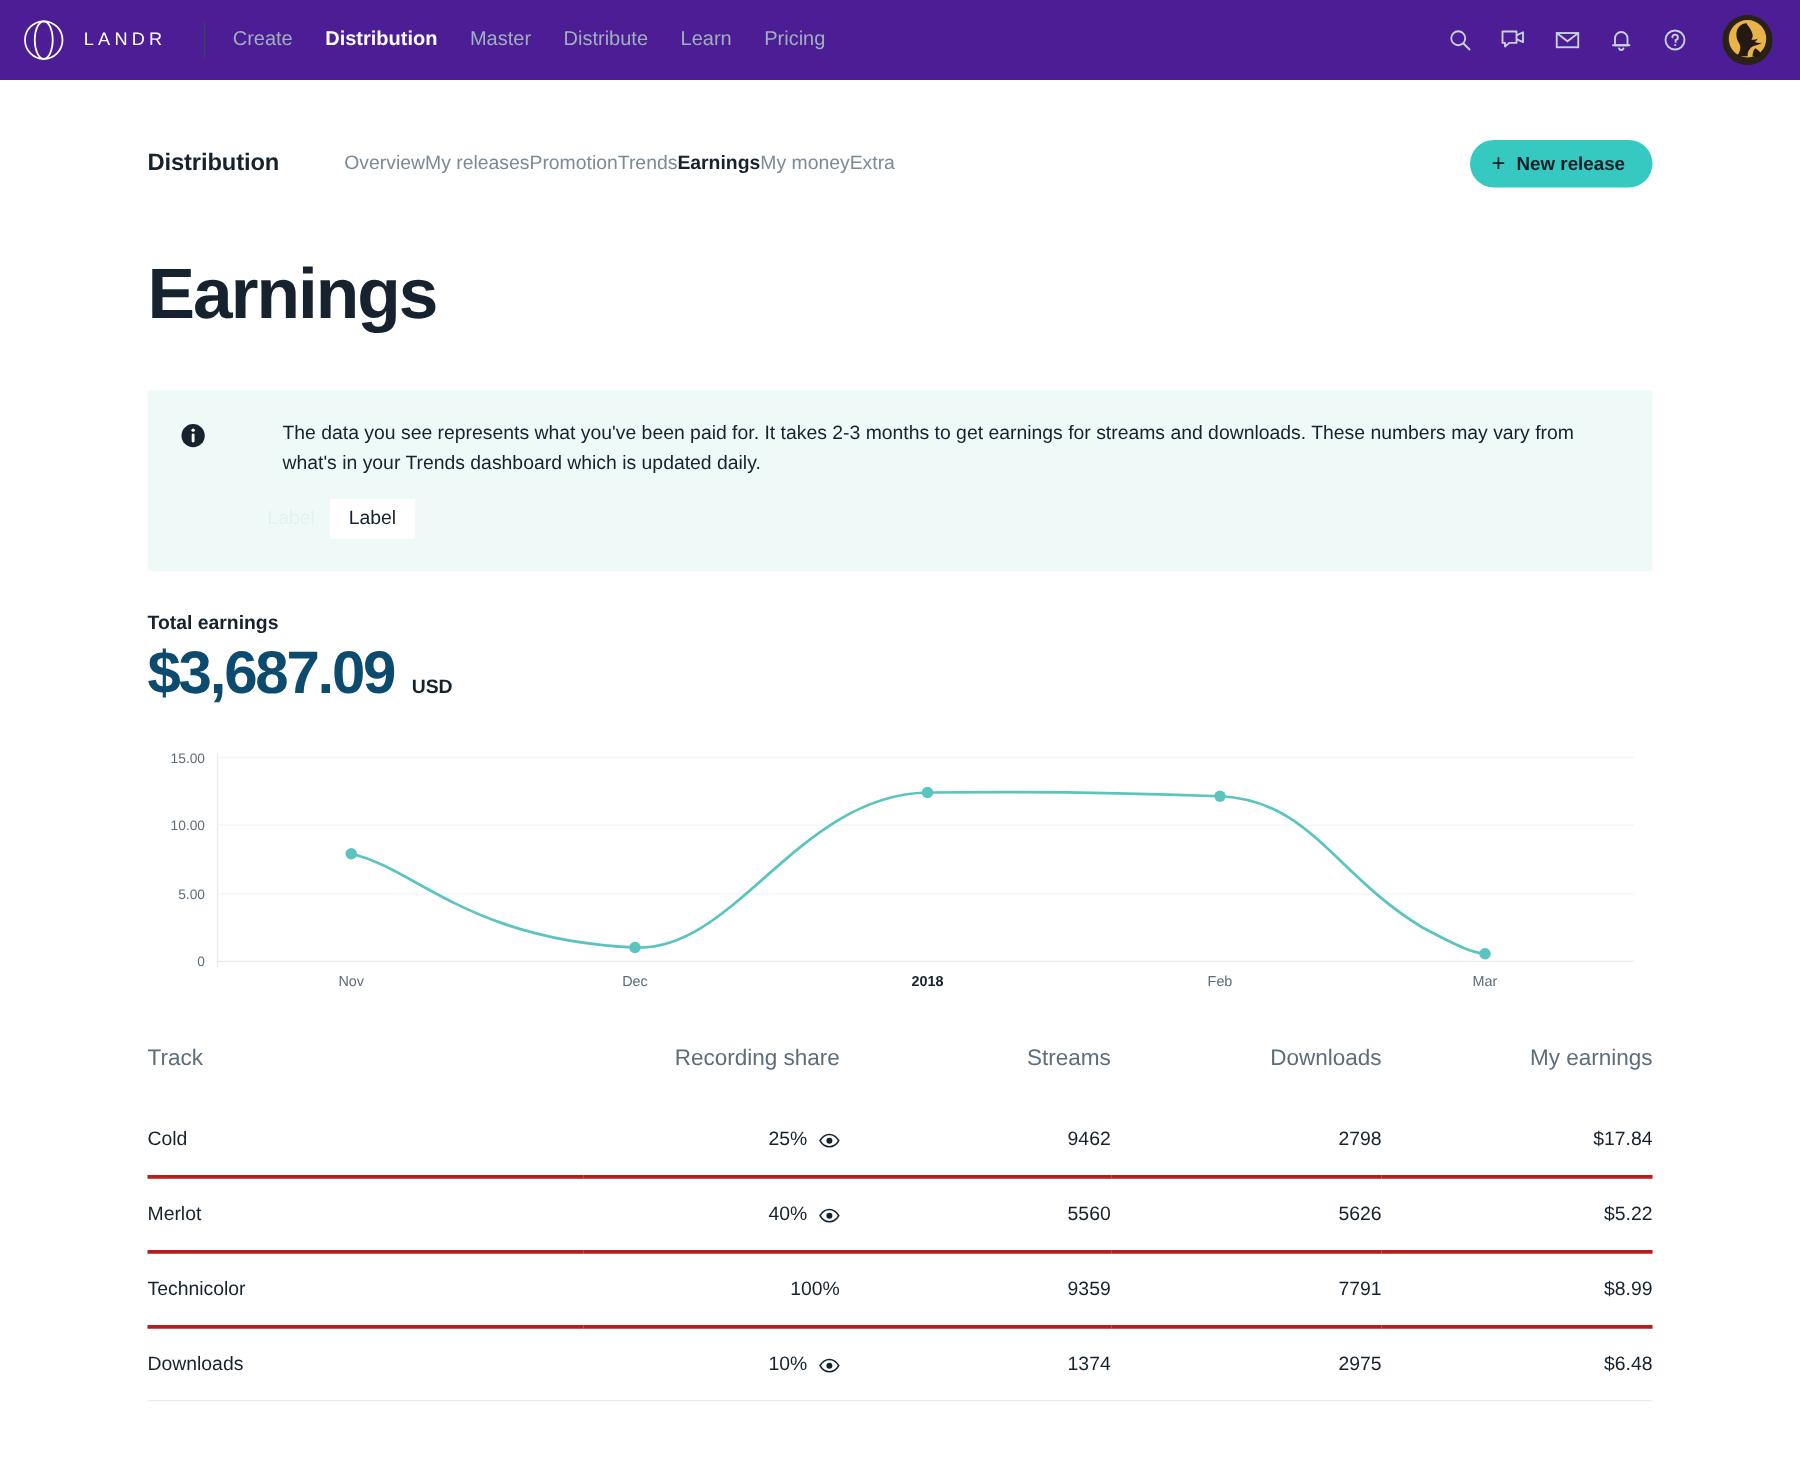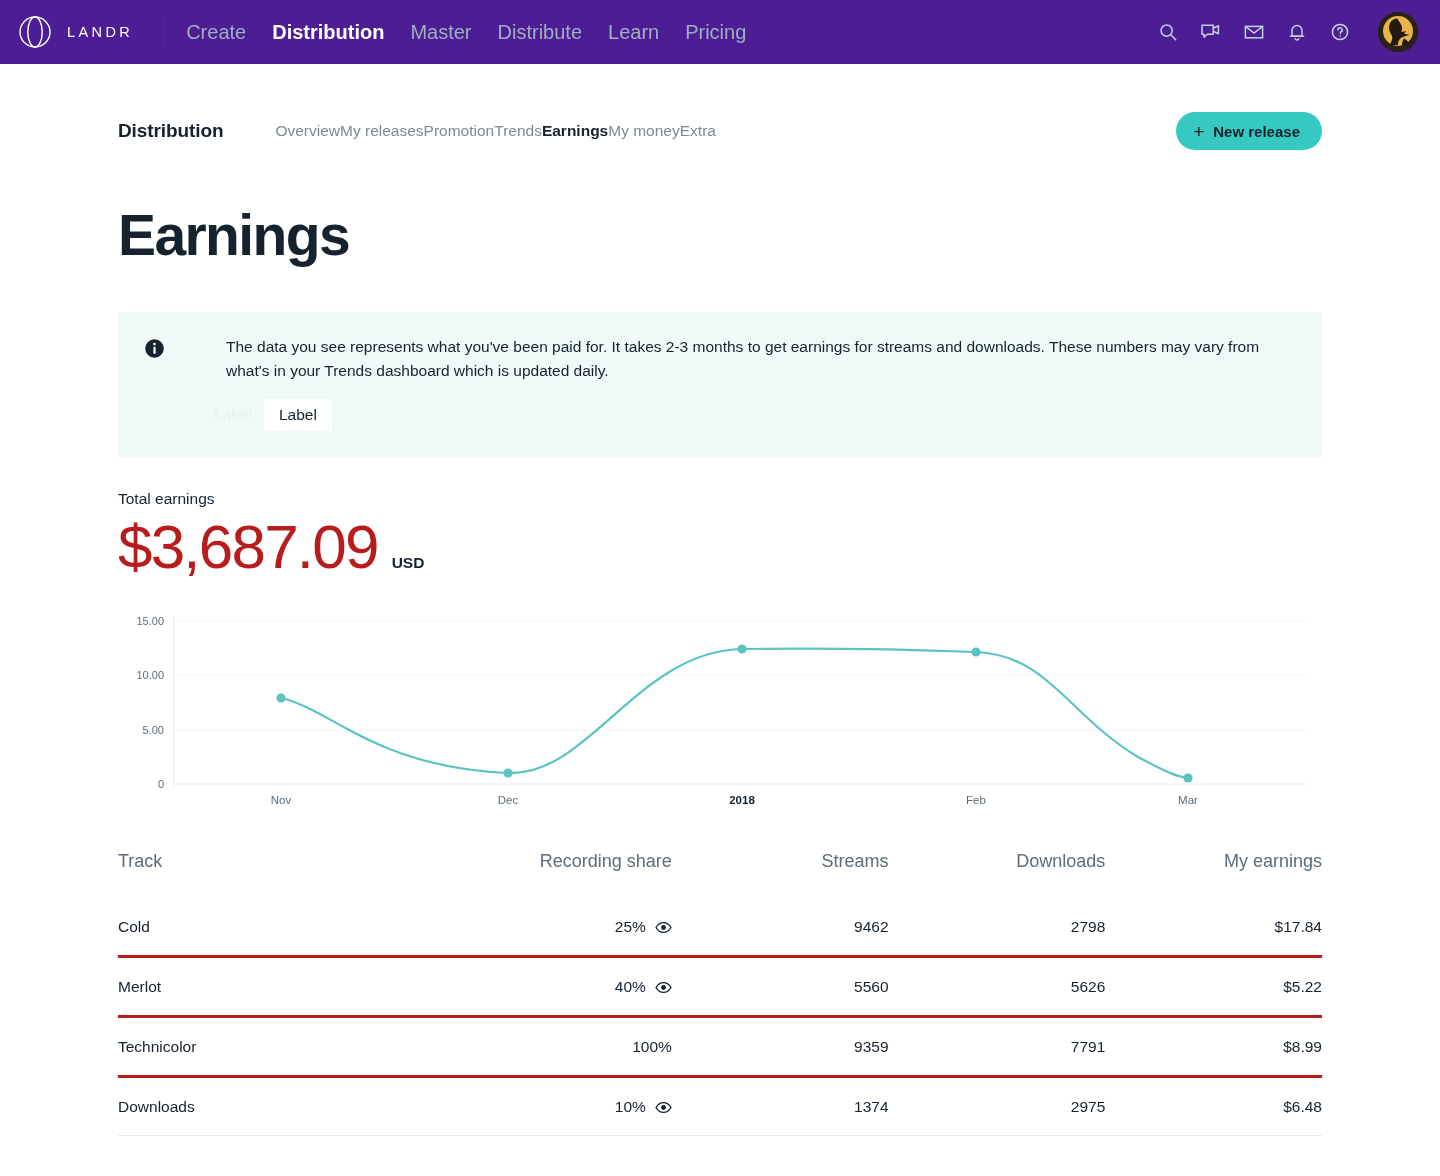--- a/index.html
+++ b/index.html
@@ -31,21 +31,21 @@
     font-weight: 400;
   }
   .brand-divider {
     width: 1px; height: 28px;
     background: #3a4752;
     margin: 0 22px 0 30px;
   }
   .mainnav { display: flex; align-items: center; gap: 26px; }
   .mainnav a {
     color: #9fb0bd;
-    font-size: 20px;
+    font-size: 16px;
     text-decoration: none;
     white-space: nowrap;
   }
   .mainnav a.active { color: #ffffff; font-weight: 700; }
   .topbar-right {
     margin-left: auto;
     display: flex;
     align-items: center;
     gap: 21px;
     padding-right: 6px;
@@ -148,34 +148,34 @@
     background: #ffffff;
     padding: 7px 15px;
     font-size: 15.5px;
     color: #16222e;
   }
 
   
   .total-label {
     margin-top: 33px;
     font-size: 15.5px;
-    font-weight: 400;
+    font-weight: 700;
     color: #16222e;
   }
   .total-row {
     display: flex;
     align-items: baseline;
     gap: 14px;
     margin-top: 6px;
   }
   .total-amount {
-    font-size: 62px;
-    font-weight: 400;
+    font-size: 48px;
+    font-weight: 700;
     letter-spacing: -1.8px;
-    color: #b91c1c;
+    color: #0c4a6e;
     line-height: 1.05;
   }
   .total-currency {
     font-size: 15.5px;
     font-weight: 700;
     color: #16222e;
   }
 
   
   .chart-wrap {

